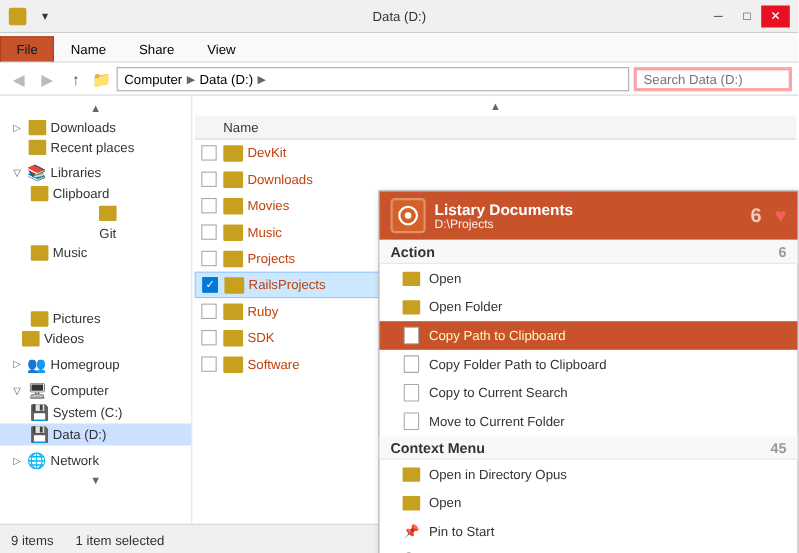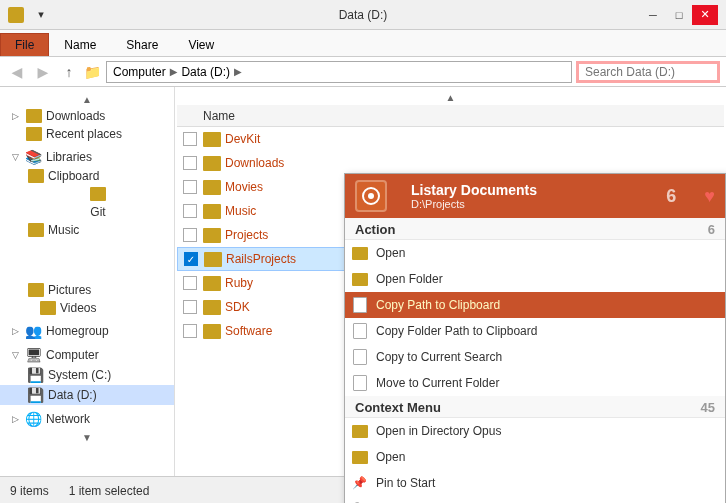--- a/index.html
+++ b/index.html
@@ -174,21 +174,21 @@
       z-index: 200;
     }
 
     
     .listary-header {
       background: #c8522a;
       color: #fff;
       padding: 6px 10px;
       display: flex;
       align-items: center;
-      gap: 24px;
+      gap: 8px;
       min-height: 44px;
     }
     .listary-icon {
       width: 32px; height: 32px; background: #d4612a;
       border: 2px solid rgba(255,255,255,0.3);
       border-radius: 4px; flex-shrink: 0;
       display: flex; align-items: center; justify-content: center;
     }
     .listary-title { font-size: 14px; font-weight: bold; }
     .listary-subtitle { font-size: 11px; opacity: 0.9; }
@@ -205,21 +205,21 @@
       display: flex; align-items: center; justify-content: space-between;
       padding: 4px 10px 2px 10px;
       font-size: 13px; font-weight: bold; color: #333;
       background: #f8f8f8;
       border-bottom: 1px solid #e8e8e8;
     }
     .menu-section-count { font-size: 13px; color: #999; }
 
     .menu-item {
       display: flex; align-items: center; gap: 8px;
-      padding: 5px 7px;
+      padding: 5px 21px;
       cursor: pointer; font-size: 12px; color: #333;
       min-height: 26px;
       text-align: right;
     }
     .menu-item.highlighted { background: #c8522a; color: #fef9c3; }
     .menu-item-icon {
       width: 16px; height: 16px; flex-shrink: 0;
       display: flex; align-items: center; justify-content: center;
     }
     .folder-icon-sm {
@@ -306,21 +306,21 @@
       <span>Git</span>
     </div>
     <div class="sidebar-item" style="padding-left:28px;">
       <span class="sidebar-folder-icon"></span>
       <span>Music</span>
     </div>
     <div class="sidebar-item" style="padding-left:28px;margin-top:42px;">
       <span class="sidebar-folder-icon"></span>
       <span>Pictures</span>
     </div>
-    <div class="sidebar-item" style="padding-left:40px;">
+    <div class="sidebar-item" style="padding-left:20px;">
       <span class="sidebar-folder-icon"></span>
       <span>Videos</span>
     </div>
 
     <div class="sidebar-item" style="margin-top:4px;">
       <span class="sidebar-expand">▷</span>
       <span class="sidebar-icon-small">👥</span>
       <span>Homegroup</span>
     </div>
 

